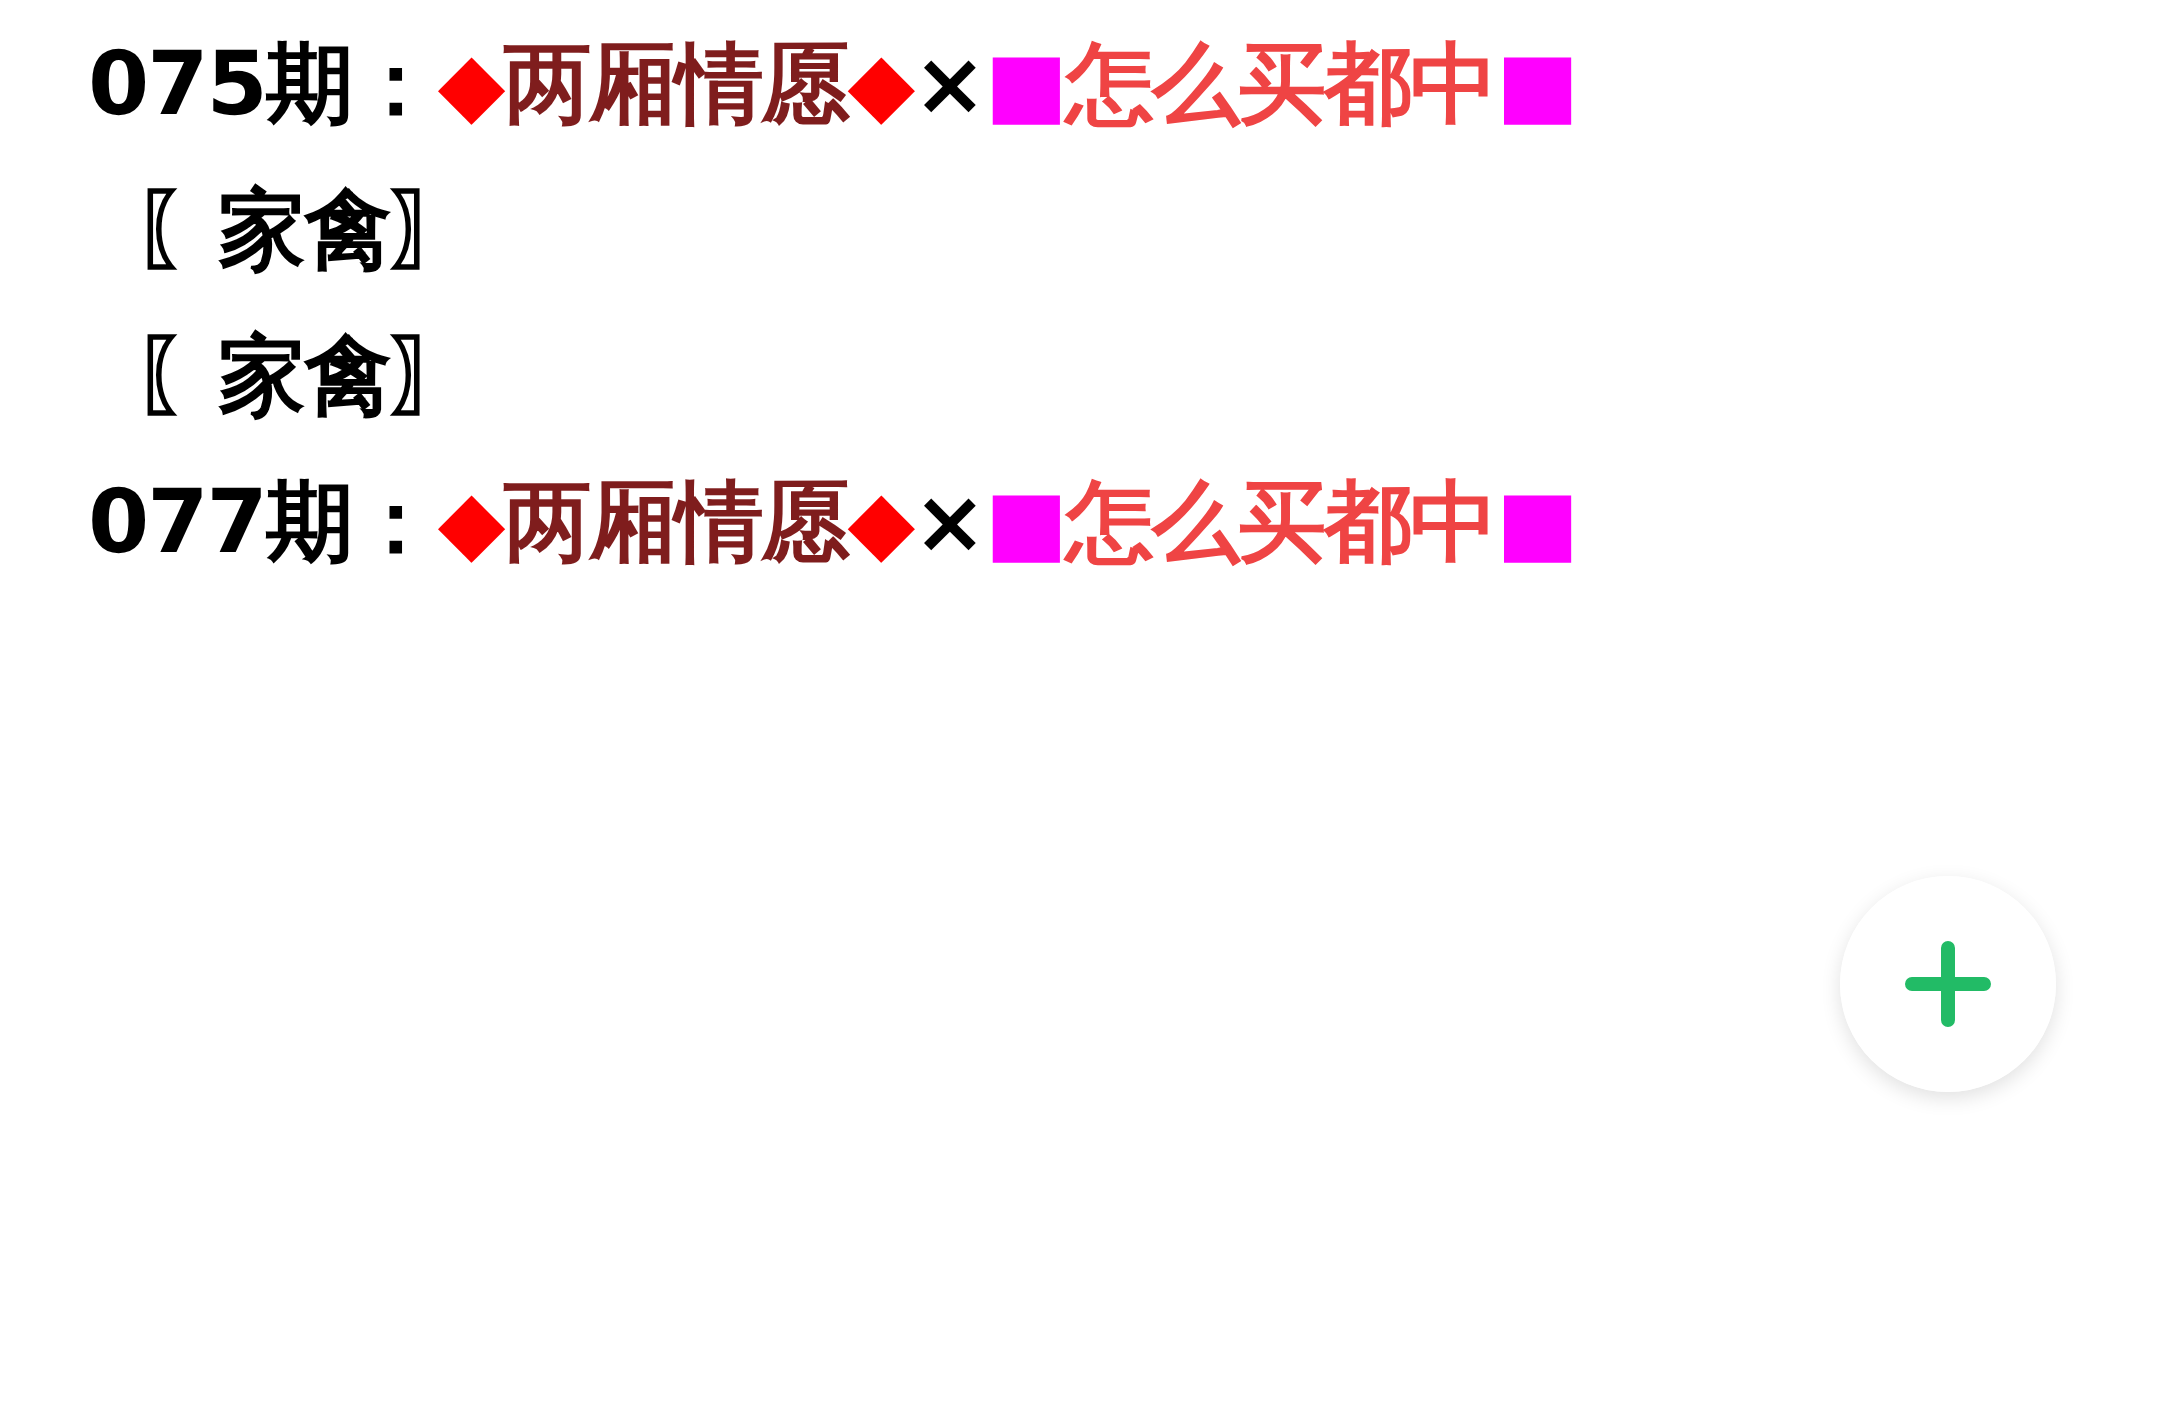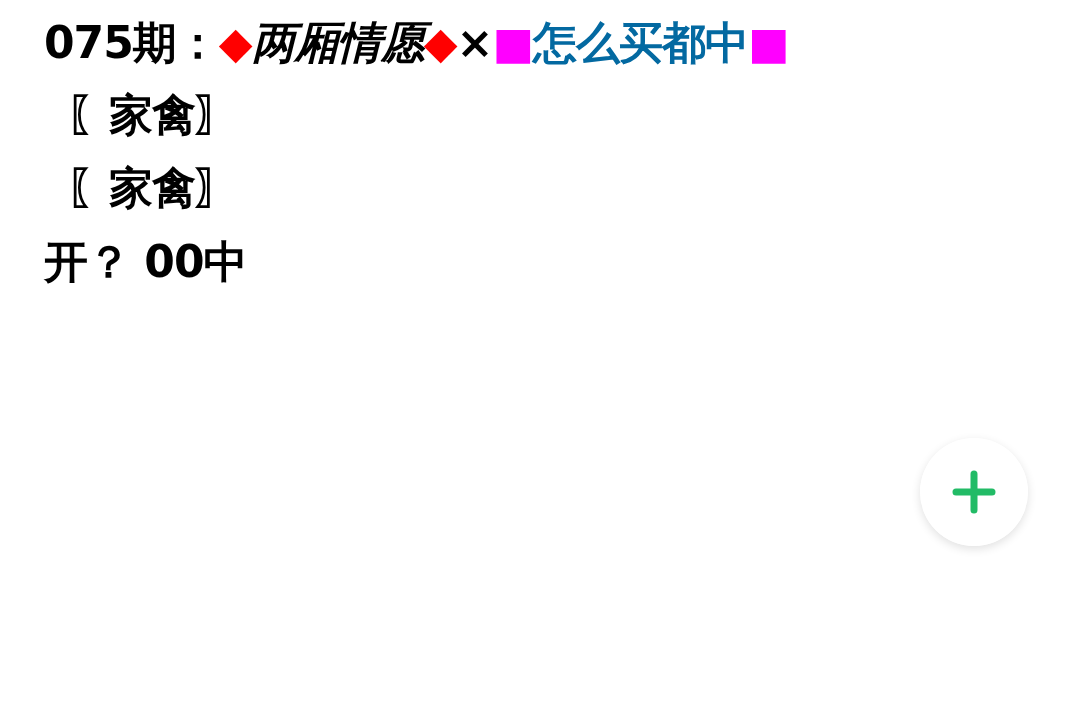--- a/index.html
+++ b/index.html
@@ -1,42 +1,44 @@
 <!DOCTYPE html>
 <html><head>
 <meta charset="utf-8">
 <style>
   html, body { margin:0; padding:0; background:#ffffff; }
   body { width:1080px; height:704px; overflow:hidden; position:relative;
          font-family:"DejaVu Sans","Liberation Sans",sans-serif; font-weight:bold; }
   .content { position:absolute; left:44px; top:6px; }
   .line { height:73px; line-height:73px; font-size:44px; color:#000; white-space:nowrap; letter-spacing:-1px; }
-  .indent { padding-left:22px;font-family:Liberation Serif, serif; }
-  .title1 { color:#000000;font-style:italic; }
-  .title2 { color:#0369a1; }
+  .indent { padding-left:22px; }
+  .title1 { color:#7f1d1d; }
+  .title2 { color:#ef4444; }
   .diamond { color:#ff0000; }
   .square { color:#ff00ff; }
   .times { color:#000; }
   .fab { position:absolute; left:920px; top:438px; width:108px; height:108px; border-radius:50%;
          background:rgba(255,255,255,0.85); box-shadow:0 3px 10px rgba(0,0,0,0.12);
          display:flex; align-items:center; justify-content:center; }
 </style>
 </head>
 <body>
 
 <div class="content">
 
   <div class="line">
     <span>075期：</span><span class="diamond">◆</span><span class="title1">两厢情愿</span><span class="diamond">◆</span><span class="times">×</span><span class="square">■</span><span class="title2">怎么买都中</span><span class="square">■</span>
   </div>
   <div class="line indent">〖家禽〗</div>
 
   <div class="line indent">〖家禽〗</div>
 
-  <div class="line">开？ 00中</div>
+  <div class="line">
+    <span>077期：</span><span class="diamond">◆</span><span class="title1">两厢情愿</span><span class="diamond">◆</span><span class="times">×</span><span class="square">■</span><span class="title2">怎么买都中</span><span class="square">■</span>
+  </div>
 
 </div>
 
 <div class="fab">
   <svg width="48" height="48" viewBox="0 0 48 48">
     <path d="M24 6 L24 42 M6 24 L42 24" stroke="#22bb66" stroke-width="7" stroke-linecap="round" fill="none"></path>
   </svg>
 </div>
 
 </body></html>

